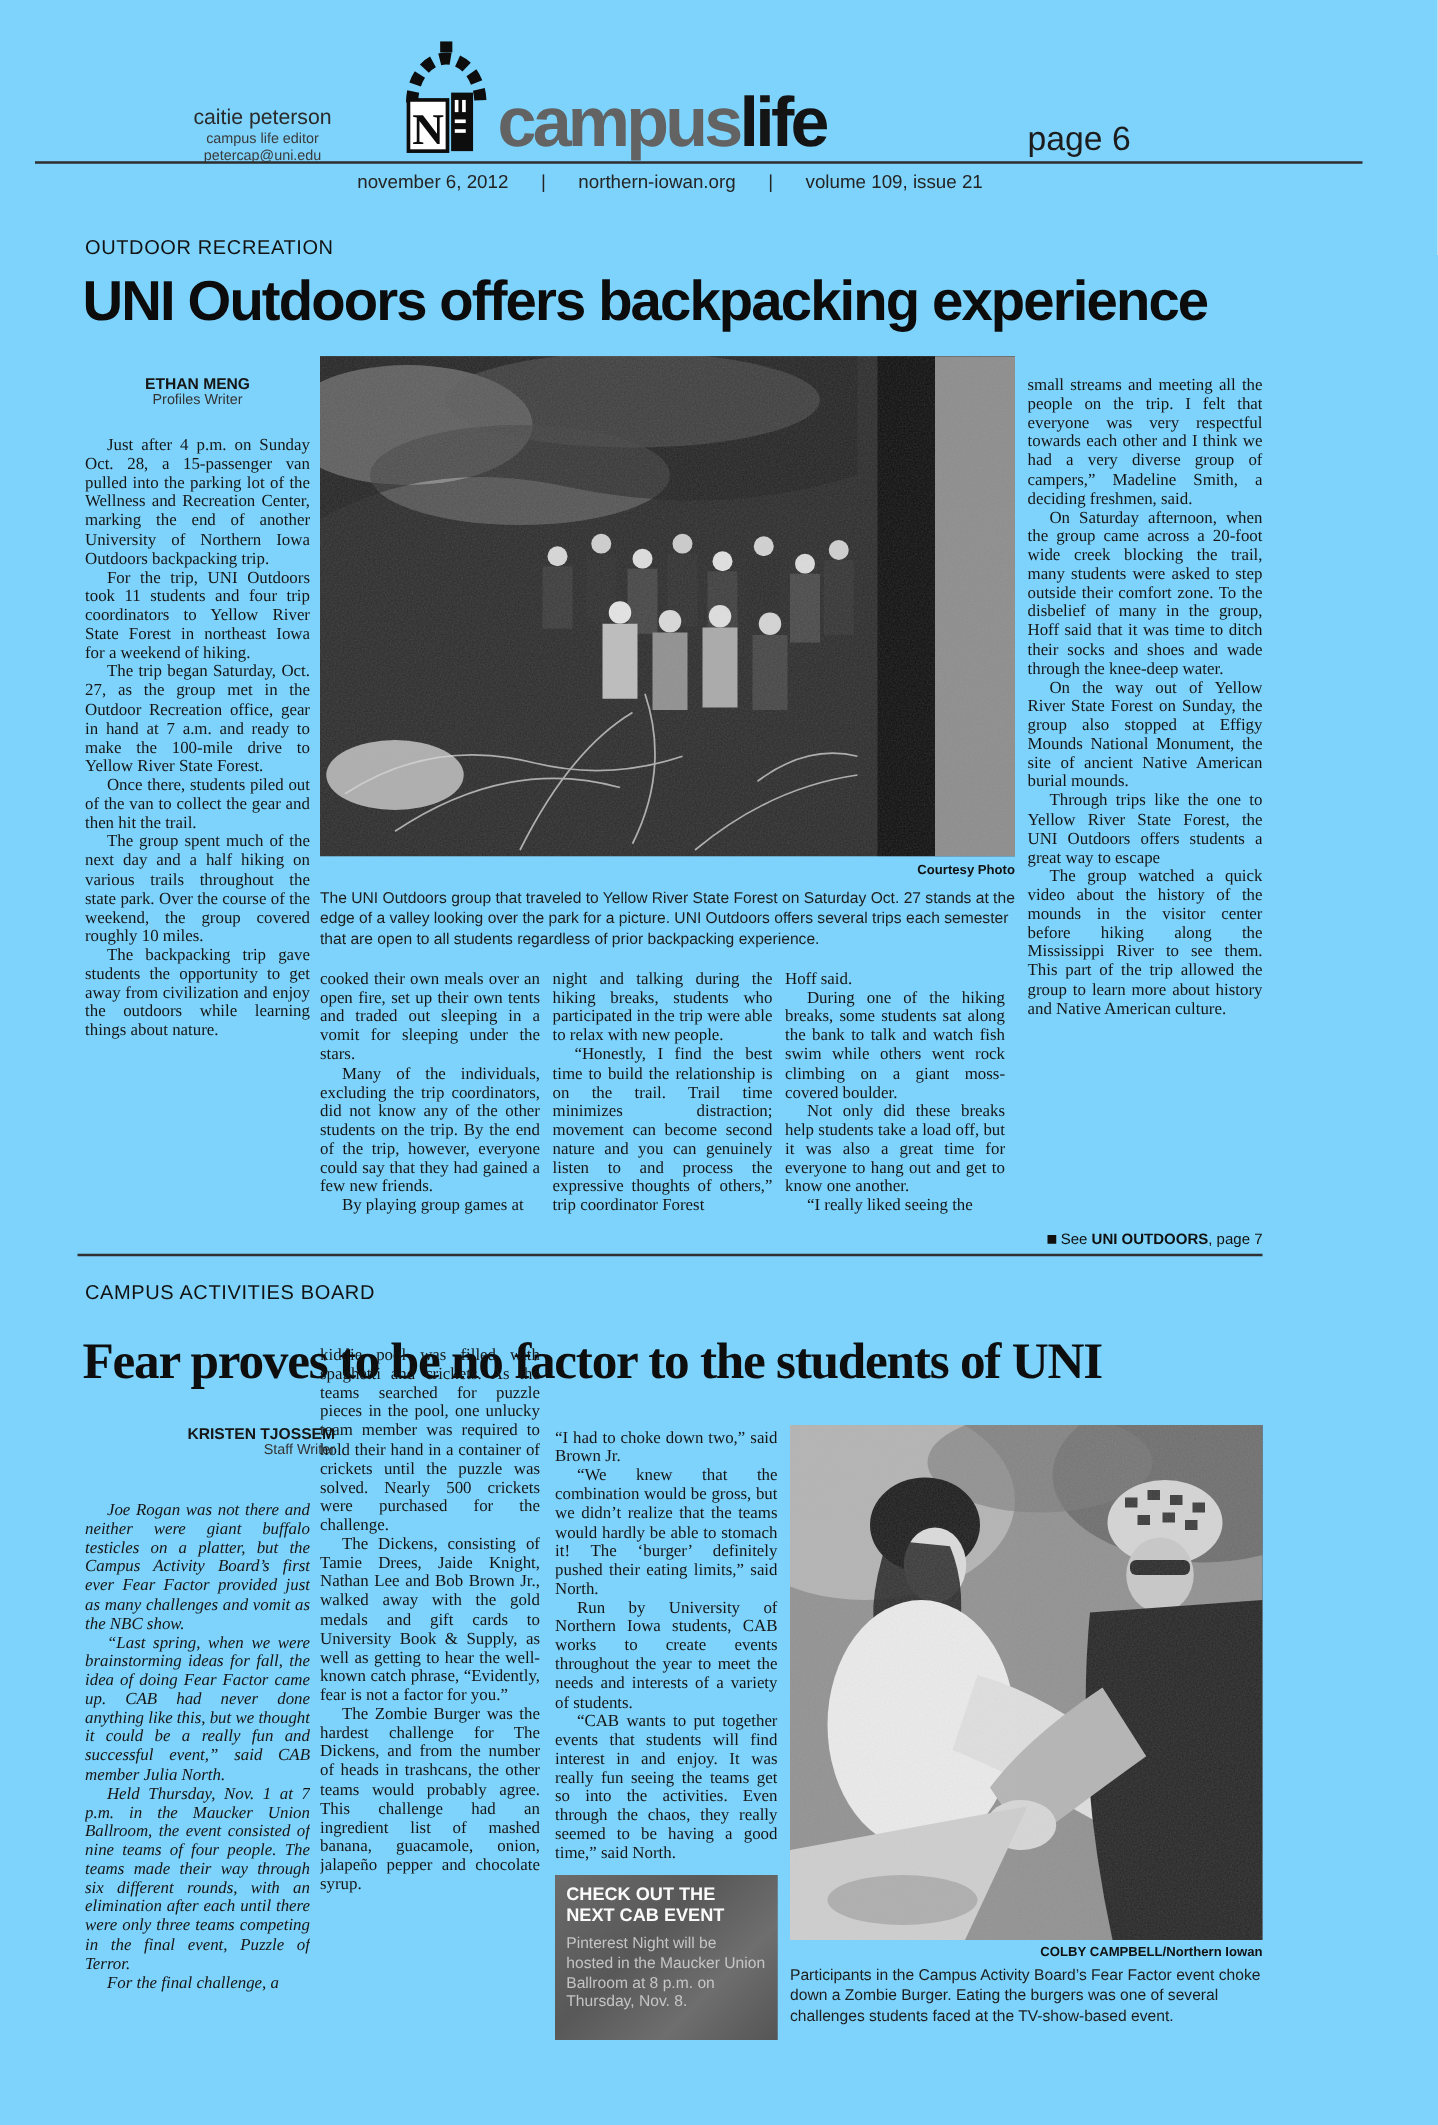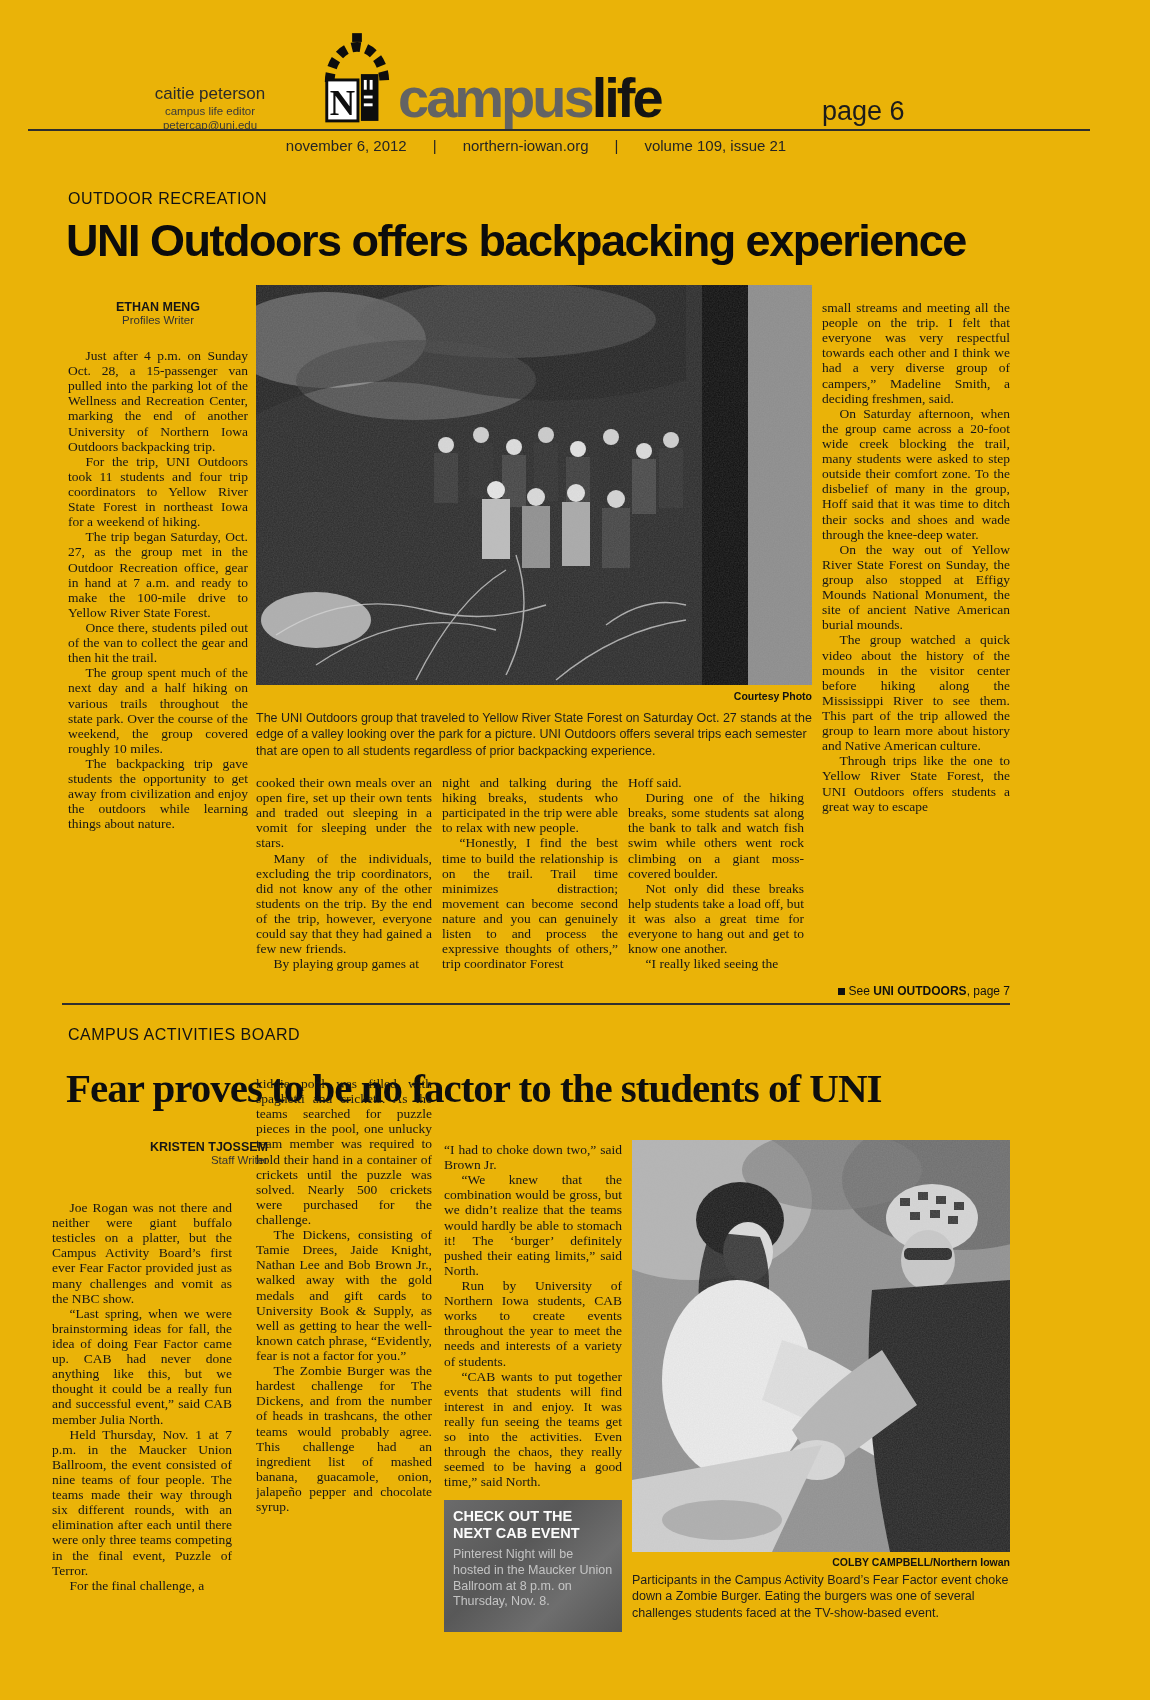--- a/index.html
+++ b/index.html
@@ -1,16 +1,16 @@
 <!DOCTYPE html>
 <html><head>
 <meta charset="utf-8">
 <style>
   html,body{margin:0;padding:0;background:#e9e9e7;}
-  .page{position:relative;width:1150px;height:1700px;background:#eab308;color:#161616;
+  .page{position:relative;width:1150px;height:1700px;background:#7dd3fc;color:#161616;
         font-family:"Liberation Serif",serif;overflow:hidden;}
   
   .editor-block{position:absolute;left:120px;top:84px;width:180px;text-align:center;
       font-family:"Liberation Sans",sans-serif;color:#2a2a2a;}
   .editor-name{font-size:17px;}
   .editor-title,.editor-email{font-size:11.5px;line-height:1.25;color:#3a3a3a;}
   .logo{position:absolute;left:318px;top:30px;display:flex;align-items:flex-end;}
   .logo-icon{width:78px;height:96px;}
   .logo-text{font-family:"Liberation Sans",sans-serif;font-size:56px;font-weight:600;
       letter-spacing:-3px;line-height:1;margin-left:2px;}
@@ -175,39 +175,39 @@
   <div class="col cont" style="left:628px;top:775px;width:176px;height:212px;">
       <p>Hoff said.</p>
       <p>During one of the hiking breaks, some students sat along the bank to talk and watch fish swim while others went rock climbing on a giant moss-covered boulder.</p>
       <p>Not only did these breaks help students take a load off, but it was also a great time for everyone to hang out and get to know one another.</p>
       <p>“I really liked seeing the</p>
     </div>
   <div class="col cont" style="left:822px;top:300px;width:188px;height:682px;">
       <p>small streams and meeting all the people on the trip. I felt that everyone was very respectful towards each other and I think we had a very diverse group of campers,” Madeline Smith, a deciding freshmen, said.</p>
       <p>On Saturday afternoon, when the group came across a 20-foot wide creek blocking the trail, many students were asked to step outside their comfort zone. To the disbelief of many in the group, Hoff said that it was time to ditch their socks and shoes and wade through the knee-deep water.</p>
       <p>On the way out of Yellow River State Forest on Sunday, the group also stopped at Effigy Mounds National Monument, the site of ancient Native American burial mounds.</p>
+      <p>Through trips like the one to Yellow River State Forest, the UNI Outdoors offers students a great way to escape</p>
       <p>The group watched a quick video about the history of the mounds in the visitor center before hiking along the Mississippi River to see them. This part of the trip allowed the group to learn more about history and Native American culture.</p>
-      <p>Through trips like the one to Yellow River State Forest, the UNI Outdoors offers students a great way to escape</p>
     </div>
 
   <div class="jump">
     <span class="sq"></span><span>See </span><span class="b">UNI OUTDOORS</span><span>, page 7</span>
   </div>
 
   <div class="divider" style="top:1003px;"></div>
 
   <div class="kicker" style="top:1026px;">CAMPUS ACTIVITIES BOARD</div>
   <h1 class="headline2" style="margin:0;">Fear proves to be no factor to the students of UNI</h1>
 
   <div class="byline" style="left:88px;top:1140px;width:180px;text-align:right;">
     <div class="name">KRISTEN TJOSSEM</div>
     <div class="role">Staff Writer</div>
   </div>
 
-  <div class="col" style="left:52px;top:1200px;width:180px;height:460px;">
+  <div class="col" style="left:68px;top:1200px;width:180px;height:460px;font-style:italic;">
       <p>Joe Rogan was not there and neither were giant buffalo testicles on a platter, but the Campus Activity Board’s first ever Fear Factor provided just as many challenges and vomit as the NBC show.</p>
       <p>“Last spring, when we were brainstorming ideas for fall, the idea of doing Fear Factor came up. CAB had never done anything like this, but we thought it could be a really fun and successful event,” said CAB member Julia North.</p>
       <p>Held Thursday, Nov. 1 at 7 p.m. in the Maucker Union Ballroom, the event consisted of nine teams of four people. The teams made their way through six different rounds, with an elimination after each until there were only three teams competing in the final event, Puzzle of Terror.</p>
       <p>For the final challenge, a</p>
     </div>
   <div class="col cont" style="left:256px;top:1076px;width:176px;height:520px;">
       <p>kiddie pool was filled with spaghetti and crickets. As the teams searched for puzzle pieces in the pool, one unlucky team member was required to hold their hand in a container of crickets until the puzzle was solved. Nearly 500 crickets were purchased for the challenge.</p>
       <p>The Dickens, consisting of Tamie Drees, Jaide Knight, Nathan Lee and Bob Brown Jr., walked away with the gold medals and gift cards to University Book &amp; Supply, as well as getting to hear the well-known catch phrase, “Evidently, fear is not a factor for you.”</p>
       <p>The Zombie Burger was the hardest challenge for The Dickens, and from the number of heads in trashcans, the other teams would probably agree. This challenge had an ingredient list of mashed banana, guacamole, onion, jalapeño pepper and chocolate syrup.</p>
     </div>

